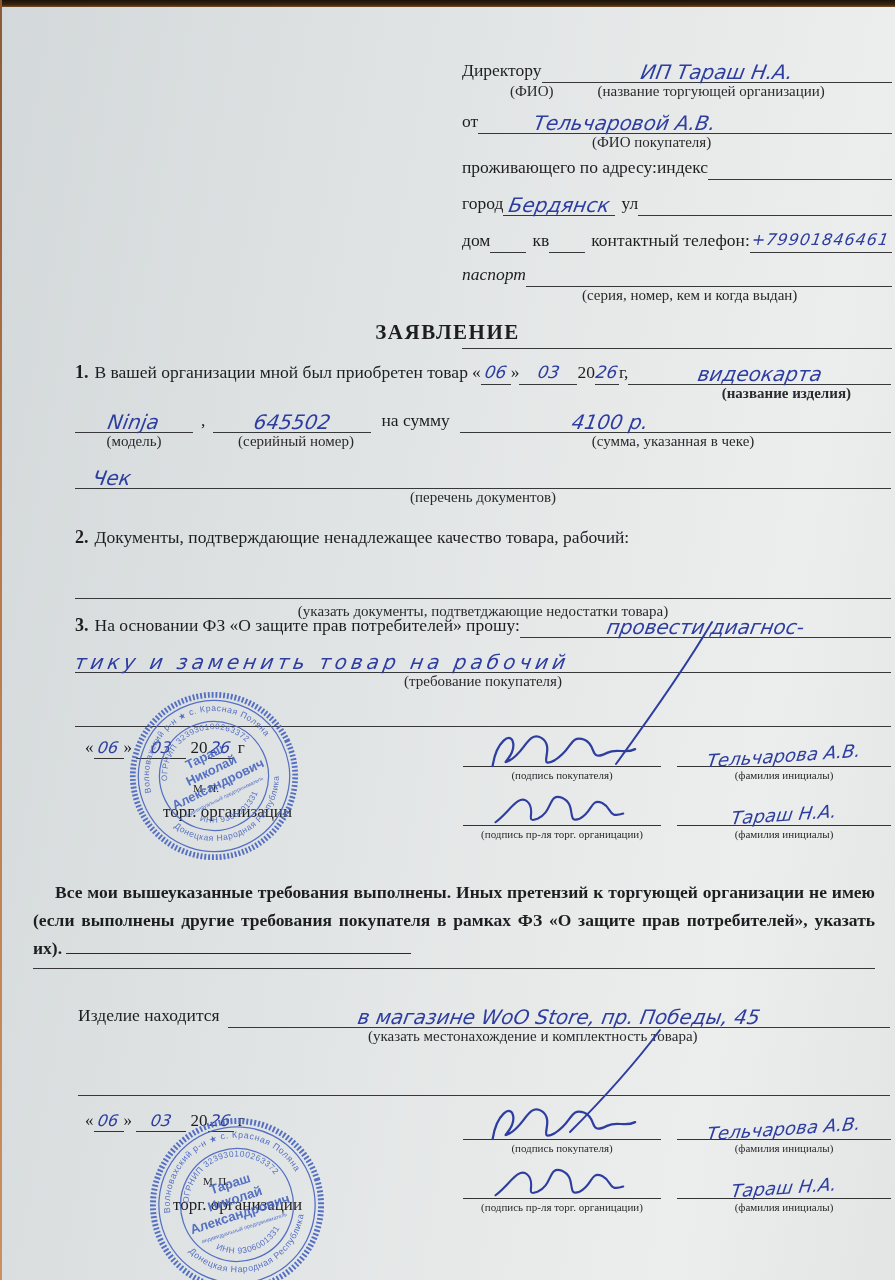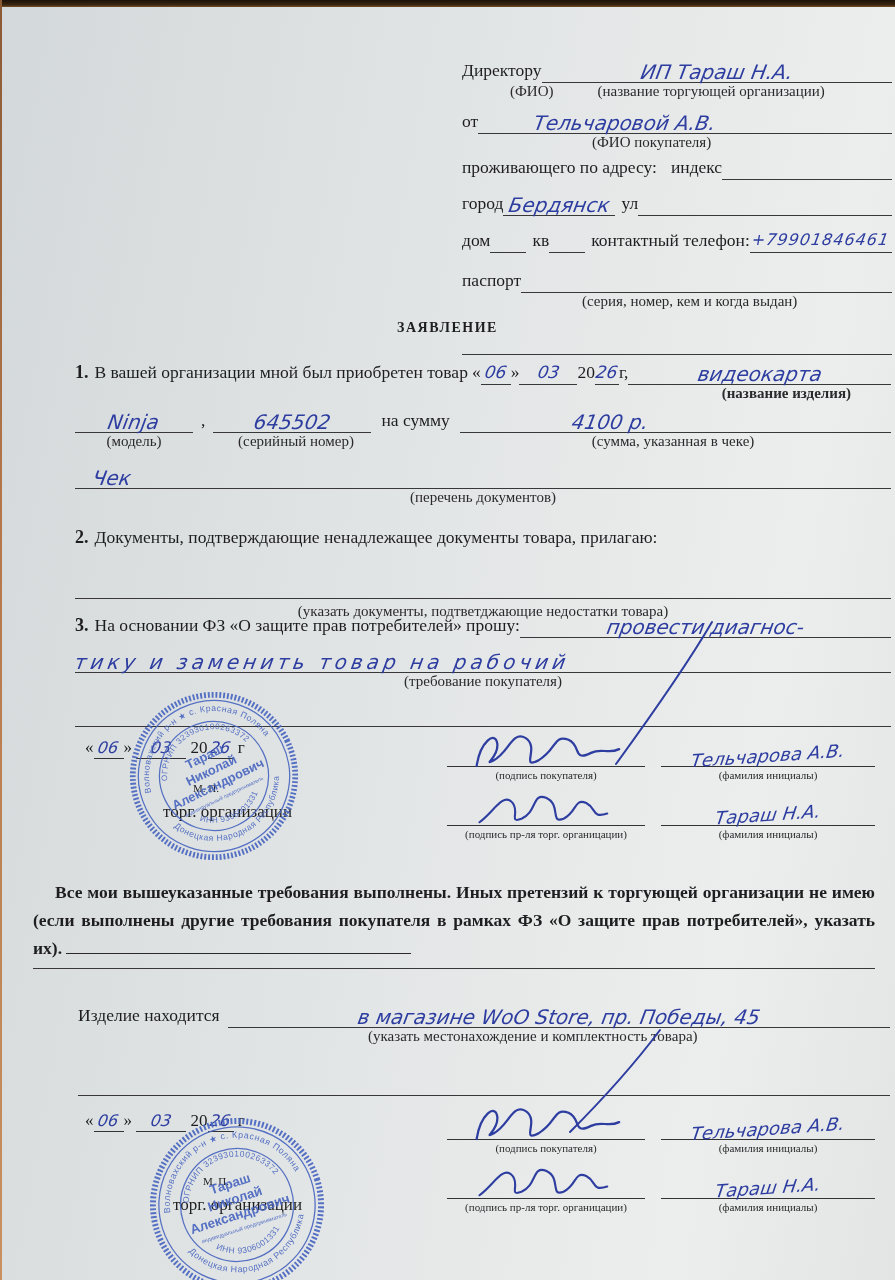--- a/index.html
+++ b/index.html
@@ -15,30 +15,30 @@
   .hw-med{font-size:17px;}
   .hw-date{font-size:16px;}
   .hw-name{font-size:18px;transform:skewX(-12deg) rotate(-4deg);}
   .fld{display:inline-block;border-bottom:1.4px solid #38383a;vertical-align:baseline;text-align:center;height:22px;}
   .flexline{display:flex;align-items:flex-start;}
   .flexline .grow{flex:1;}
   .lbl{font-size:17.5px;white-space:nowrap;}
   .hint{font-size:15px;color:#2a2a2c;white-space:nowrap;}
   .hintrow{display:flex;}
   .center{text-align:center;}
-  .title{position:absolute;top:320px;left:0;width:895px;text-align:center;font-size:14px;font-weight:bold;letter-spacing:1.5px;}
+  .title{position:absolute;top:320px;left:0;width:895px;text-align:center;font-size:21px;font-weight:bold;letter-spacing:1.5px;}
   .sec{position:absolute;left:75px;width:816px;}
   .num{font-weight:bold;font-size:18px;margin-right:6px;}
   .sigblock{position:absolute;left:75px;width:816px;height:120px;}
   .dateline{position:absolute;left:10px;top:8px;font-size:17px;white-space:nowrap;}
   .dfld{display:inline-block;border-bottom:1.3px solid #333;text-align:center;height:20px;vertical-align:baseline;}
   .w30{width:30px;} .w50{width:50px;} .w26{width:26px;}
   .mp{position:absolute;left:118px;top:52px;font-size:11px;}
   .orgname{position:absolute;left:88px;top:72px;font-size:17px;}
-  .sgrid{position:absolute;left:372px;top:0;width:428px;display:grid;grid-template-columns:198px 214px;column-gap:16px;row-gap:8px;}
+  .sgrid{position:absolute;left:388px;top:0;width:428px;display:grid;grid-template-columns:198px 214px;column-gap:16px;row-gap:8px;}
   .sline{border-bottom:1.4px solid #333;height:36px;display:flex;align-items:flex-end;justify-content:center;}
   .shint{font-size:11px;text-align:center;margin-top:2px;color:#2a2a2c;}
   .signature{overflow:visible;height:46px;margin-bottom:-8px;}
   .signature path{fill:none;stroke:#2d3da0;stroke-width:2.4;stroke-linecap:round;}
   .stamp{position:absolute;opacity:0.92;}
   .stamp text{fill:#4a67c0;font-family:"Liberation Sans","DejaVu Sans",sans-serif;}
   .stamp .ring-t{font-size:9px;letter-spacing:0.6px;}
   .stamp .ring-i{font-size:8.5px;letter-spacing:0.5px;}
   .stamp circle{fill:none;stroke:#4a67c0;}
   .cname{font-size:13.5px;font-weight:bold;text-anchor:middle;}
@@ -67,38 +67,38 @@
     </div>
     <div class="flexline" style="margin-top:11px;">
       <span class="lbl">от</span>
       <span class="fld grow"><span class="hw hw-big" style="margin-right:120px;">Тельчаровой А.В.</span></span>
     </div>
     <div class="hintrow">
       <span class="hint" style="margin-left:130px;">(ФИО покупателя)</span>
     </div>
     <div class="flexline" style="margin-top:6px;">
       <span class="lbl">проживающего по адресу:</span>
-      <span class="lbl" style="margin-left:14px;">индекс</span>
+      <span class="lbl" style="margin-left:0;">индекс</span>
       <span class="fld grow"></span>
     </div>
     <div class="flexline" style="margin-top:13px;">
       <span class="lbl">город</span>
       <span class="fld" style="width:112px;"><span class="hw hw-big">Бердянск</span></span>
       <span class="lbl" style="margin-left:6px;">ул</span>
       <span class="fld grow"></span>
     </div>
     <div class="flexline" style="margin-top:14px;">
       <span class="lbl">дом</span>
       <span class="fld" style="width:36px;"></span>
       <span class="lbl" style="margin-left:6px;">кв</span>
       <span class="fld" style="width:36px;"></span>
       <span class="lbl" style="margin-left:6px;">контактный телефон:</span>
       <span class="fld grow"><span class="hw" style="font-size:16px;letter-spacing:1px;">+79901846461</span></span>
     </div>
-    <div class="flexline" style="margin-top:17px;">
+    <div class="flexline" style="margin-top:11px;font-style:italic;">
       <span class="lbl">паспорт</span>
       <span class="fld grow"></span>
     </div>
     <div class="hintrow">
       <span class="hint" style="margin-left:120px;">(серия, номер, кем и когда выдан)</span>
     </div>
     <div class="fld" style="width:100%;margin-top:22px;"></div>
   </div>
 
   <div class="title">ЗАЯВЛЕНИЕ</div>
@@ -131,21 +131,21 @@
       <span class="hint" style="width:158px;text-align:center;margin-left:24px;">(серийный номер)</span>
       <span class="hint" style="flex:1;text-align:center;margin-left:80px;">(сумма, указанная в чеке)</span>
     </div>
     <div class="fld" style="width:100%;margin-top:16px;text-align:left;"><span class="hw hw-big" style="margin-left:18px;">Чек</span></div>
     <div class="hint center">(перечень документов)</div>
   </div>
 
   <div class="sec" style="top:527px;">
     <div class="flexline">
       <span class="num">2.</span>
-      <span class="lbl">Документы, подтверждающие ненадлежащее документы товара, прилагаю:</span>
+      <span class="lbl">Документы, подтверждающие ненадлежащее качество товара, рабочий:</span>
     </div>
     <div class="fld" style="width:100%;margin-top:28px;"></div>
     <div class="hint center">(указать документы, подтветджающие недостатки товара)</div>
   </div>
 
   <div class="sec" style="top:615px;">
     <div class="flexline">
       <span class="num">3.</span>
       <span class="lbl">На основании ФЗ «О защите прав потребителей» прошу:</span>
       <span class="fld grow"><span class="hw hw-big">провести диагнос-</span></span>

